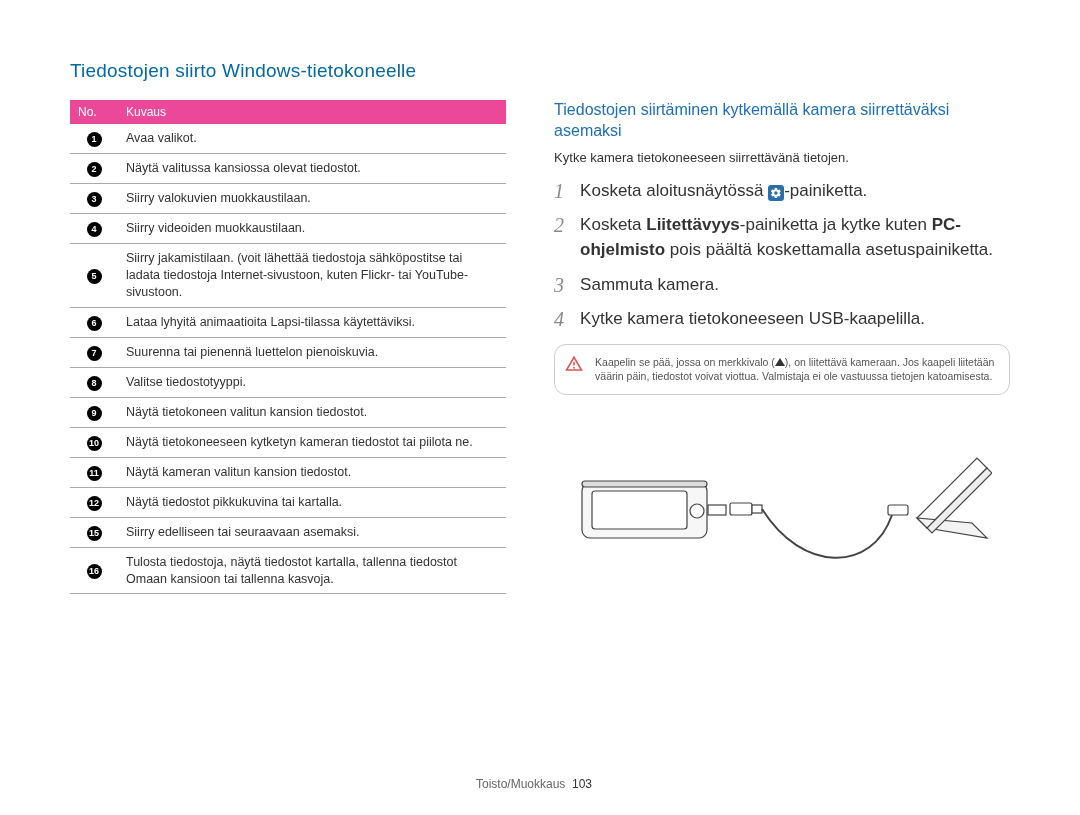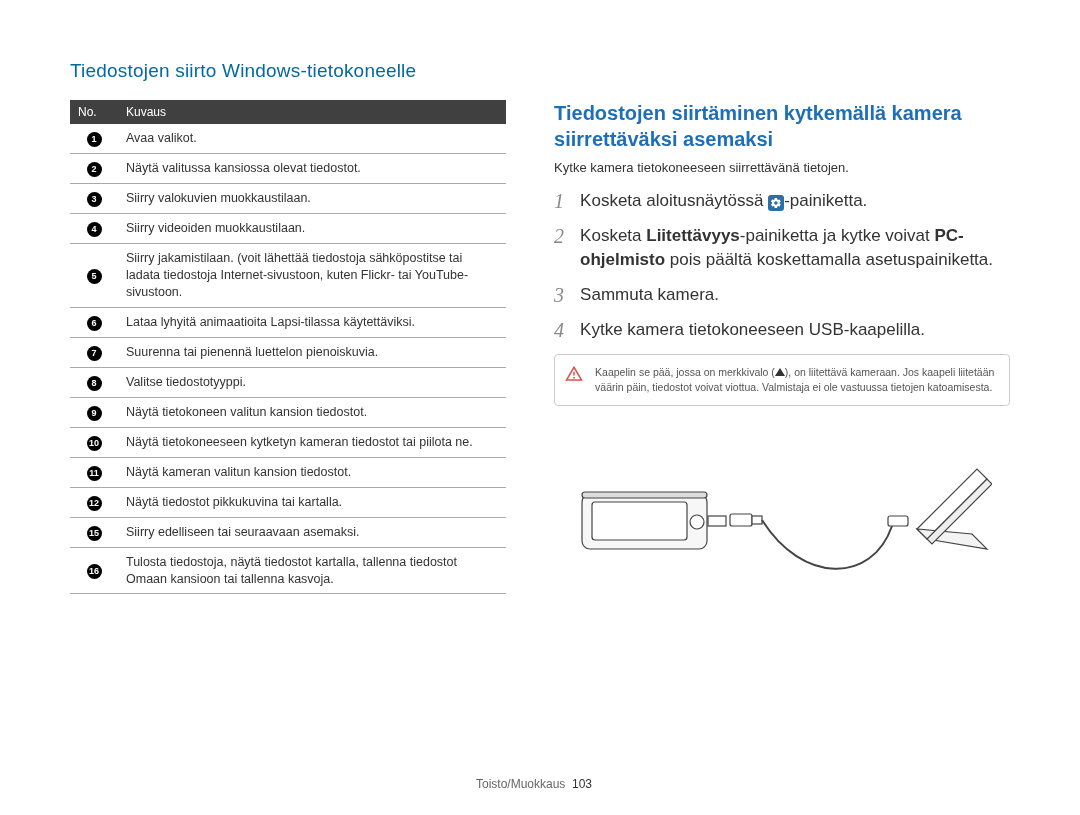--- a/index.html
+++ b/index.html
@@ -26,21 +26,21 @@
   }
   .left-col { width: 440px; }
   .right-col { width: 460px; }
 
   table.desc-table {
     width: 100%;
     border-collapse: collapse;
     font-size: 12.5px;
   }
   table.desc-table th {
-    background: #404040;
+    background: #ec4899;
     color: #fff;
     text-align: left;
     font-weight: 400;
     padding: 5px 8px;
     font-size: 12px;
     margin-top: 38px;
   }
   table.desc-table th.col-no { width: 48px; }
   table.desc-table td {
     border-bottom: 1px solid #aaa;
@@ -60,22 +60,22 @@
     background: #000;
     color: #fff;
     font-size: 9px;
     line-height: 15px;
     text-align: center;
     font-weight: bold;
   }
 
   .section-heading {
     color: #1d6fb8;
-    font-size: 20px;
-    font-weight: 700;
+    font-size: 16px;
+    font-weight: 400;
     line-height: 1.3;
     margin-bottom: 8px;
   }
   .intro-text {
     font-size: 13px;
     margin-bottom: 14px;
   }
   ol.steps {
     list-style: none;
     counter-reset: step;
@@ -105,21 +105,21 @@
     width: 16px;
     height: 16px;
     background: #2a6fa8;
     border-radius: 3px;
     vertical-align: -3px;
   }
   .settings-icon svg { width: 12px; height: 12px; }
 
   .note-box {
     border: 1px solid #ccc;
-    border-radius: 4px;
+    border-radius: 12px;
     padding: 10px 12px 10px 40px;
     position: relative;
     margin-top: 12px;
     background: #fff;
   }
   .note-box .warn-icon {
     position: absolute;
     left: 10px;
     top: 10px;
     width: 18px;
@@ -237,21 +237,21 @@
 
     <ol class="steps">
       <li>
         <span>Kosketa aloitusnäytössä </span><span class="settings-icon">
             <svg viewBox="0 0 24 24">
               <path fill="#fff" d="M19.14,12.94a7,7,0,0,0,.05-.94,7,7,0,0,0-.05-.94l2.11-1.65a.5.5,0,0,0,.12-.64l-2-3.46a.5.5,0,0,0-.61-.22l-2.49,1a7,7,0,0,0-1.63-.94l-.38-2.65A.5.5,0,0,0,13.77,2H9.77a.5.5,0,0,0-.49.42L8.9,5.07a7,7,0,0,0-1.63.94l-2.49-1a.5.5,0,0,0-.61.22l-2,3.46a.5.5,0,0,0,.12.64L4.4,11a7,7,0,0,0-.05.94,7,7,0,0,0,.05.94L2.29,14.5a.5.5,0,0,0-.12.64l2,3.46a.5.5,0,0,0,.61.22l2.49-1a7,7,0,0,0,1.63.94l.38,2.65a.5.5,0,0,0,.49.42h4a.5.5,0,0,0,.49-.42l.38-2.65a7,7,0,0,0,1.63-.94l2.49,1a.5.5,0,0,0,.61-.22l2-3.46a.5.5,0,0,0-.12-.64ZM11.77,15.5A3.5,3.5,0,1,1,15.27,12,3.5,3.5,0,0,1,11.77,15.5Z"></path>
             </svg>
           </span><span>-painiketta.</span>
       </li>
       <li>
-        <span>Kosketa </span><b>Liitettävyys</b><span>-painiketta ja kytke voivat </span><b>PC-ohjelmisto</b><span> pois päältä koskettamalla asetuspainiketta.</span>
+        <span>Kosketa </span><b>Liitettävyys</b><span>-painiketta ja kytke kuten </span><b>PC-ohjelmisto</b><span> pois päältä koskettamalla asetuspainiketta.</span>
       </li>
       <li>Sammuta kamera.</li>
       <li>Kytke kamera tietokoneeseen USB-kaapelilla.</li>
     </ol>
 
     <div class="note-box">
       <span class="warn-icon">
         <svg viewBox="0 0 24 24">
             <path fill="none" stroke="#d9534f" stroke-width="2" d="M12 3 L22 20 L2 20 Z"></path>
             <line x1="12" y1="9" x2="12" y2="14" stroke="#d9534f" stroke-width="2"></line>

